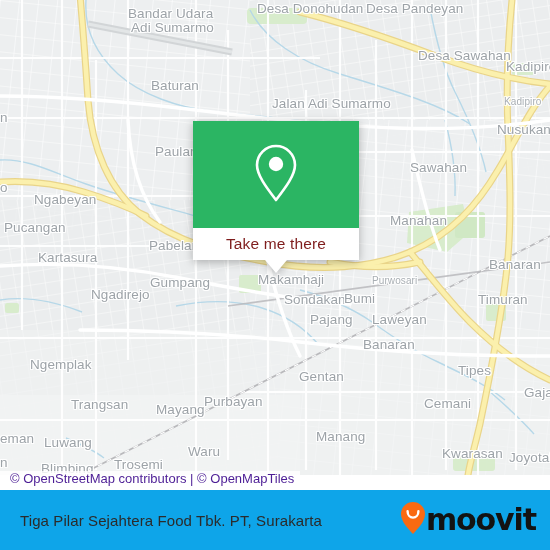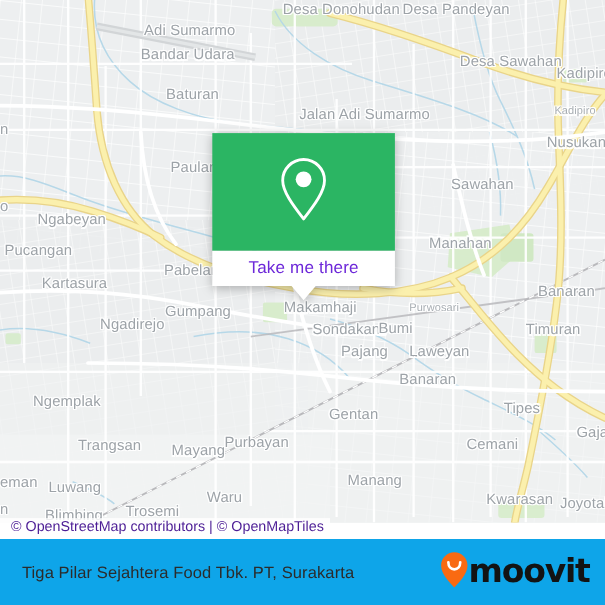--- a/index.html
+++ b/index.html
@@ -42,21 +42,21 @@
   }
   #popup-head{
     height:107px;background:#2bb563;
     display:flex;align-items:center;justify-content:center;
   }
   #popup-body{
     background:#ffffff;height:32px;
     display:flex;align-items:center;justify-content:center;
   }
   #popup-label{
-    font-size:15.5px;color:#6d28d9;letter-spacing:.15px;
+    font-size:15.5px;color:#7f1d1d;letter-spacing:.15px;
     font-family:"Liberation Sans", sans-serif;
   }
   #popup-tail{
     position:absolute;left:50%;top:139px;margin-left:-11px;
     width:0;height:0;
     border-left:11px solid transparent;
     border-right:11px solid transparent;
     border-top:13px solid #ffffff;
   }
 
@@ -206,21 +206,21 @@
         <path d="M0 96 C60 96 130 102 196 110 C260 118 330 126 396 128 C460 130 510 126 550 120"></path>
         <path d="M128 120 C130 160 140 196 160 222"></path>
         <path d="M268 262 C276 296 286 328 300 356"></path>
         <path d="M412 150 C420 186 428 220 440 250"></path>
         <path d="M0 266 C56 262 120 266 180 278 C240 290 296 300 350 304"></path>
         <path d="M80 330 C150 330 230 334 300 342 C370 350 440 356 550 356"></path>
       </g>
     </svg>
 
     <div id="labels">
-        <div class="maplabel lbl-lg" style="left: 128px; top: 6px; margin-top: 36px;">Bandar Udara</div>
+        <div class="maplabel lbl-lg" style="left: 128px; top: 6px;">Bandar Udara</div>
         <div class="maplabel lbl-lg" style="left: 131px; top: 20px;">Adi Sumarmo</div>
         <div class="maplabel lbl-lg" style="left: 257px; top: 1px;">Desa Donohudan</div>
         <div class="maplabel lbl-lg" style="left: 366px; top: 1px;">Desa Pandeyan</div>
         <div class="maplabel lbl-lg" style="left: 418px; top: 48px;">Desa Sawahan</div>
         <div class="maplabel lbl-lg" style="left: 506px; top: 59px;">Kadipiro</div>
         <div class="maplabel lbl-sm" style="left: 504px; top: 96px;">Kadipiro</div>
         <div class="maplabel lbl-lg" style="left: 497px; top: 122px;">Nusukan</div>
         <div class="maplabel lbl-lg" style="left: 151px; top: 78px;">Baturan</div>
         <div class="maplabel lbl-lg" style="left: 272px; top: 96px;">Jalan Adi Sumarmo</div>
         <div class="maplabel lbl-lg" style="left: 136px; top: 144px; padding-left: 19px;">Paulan</div>

